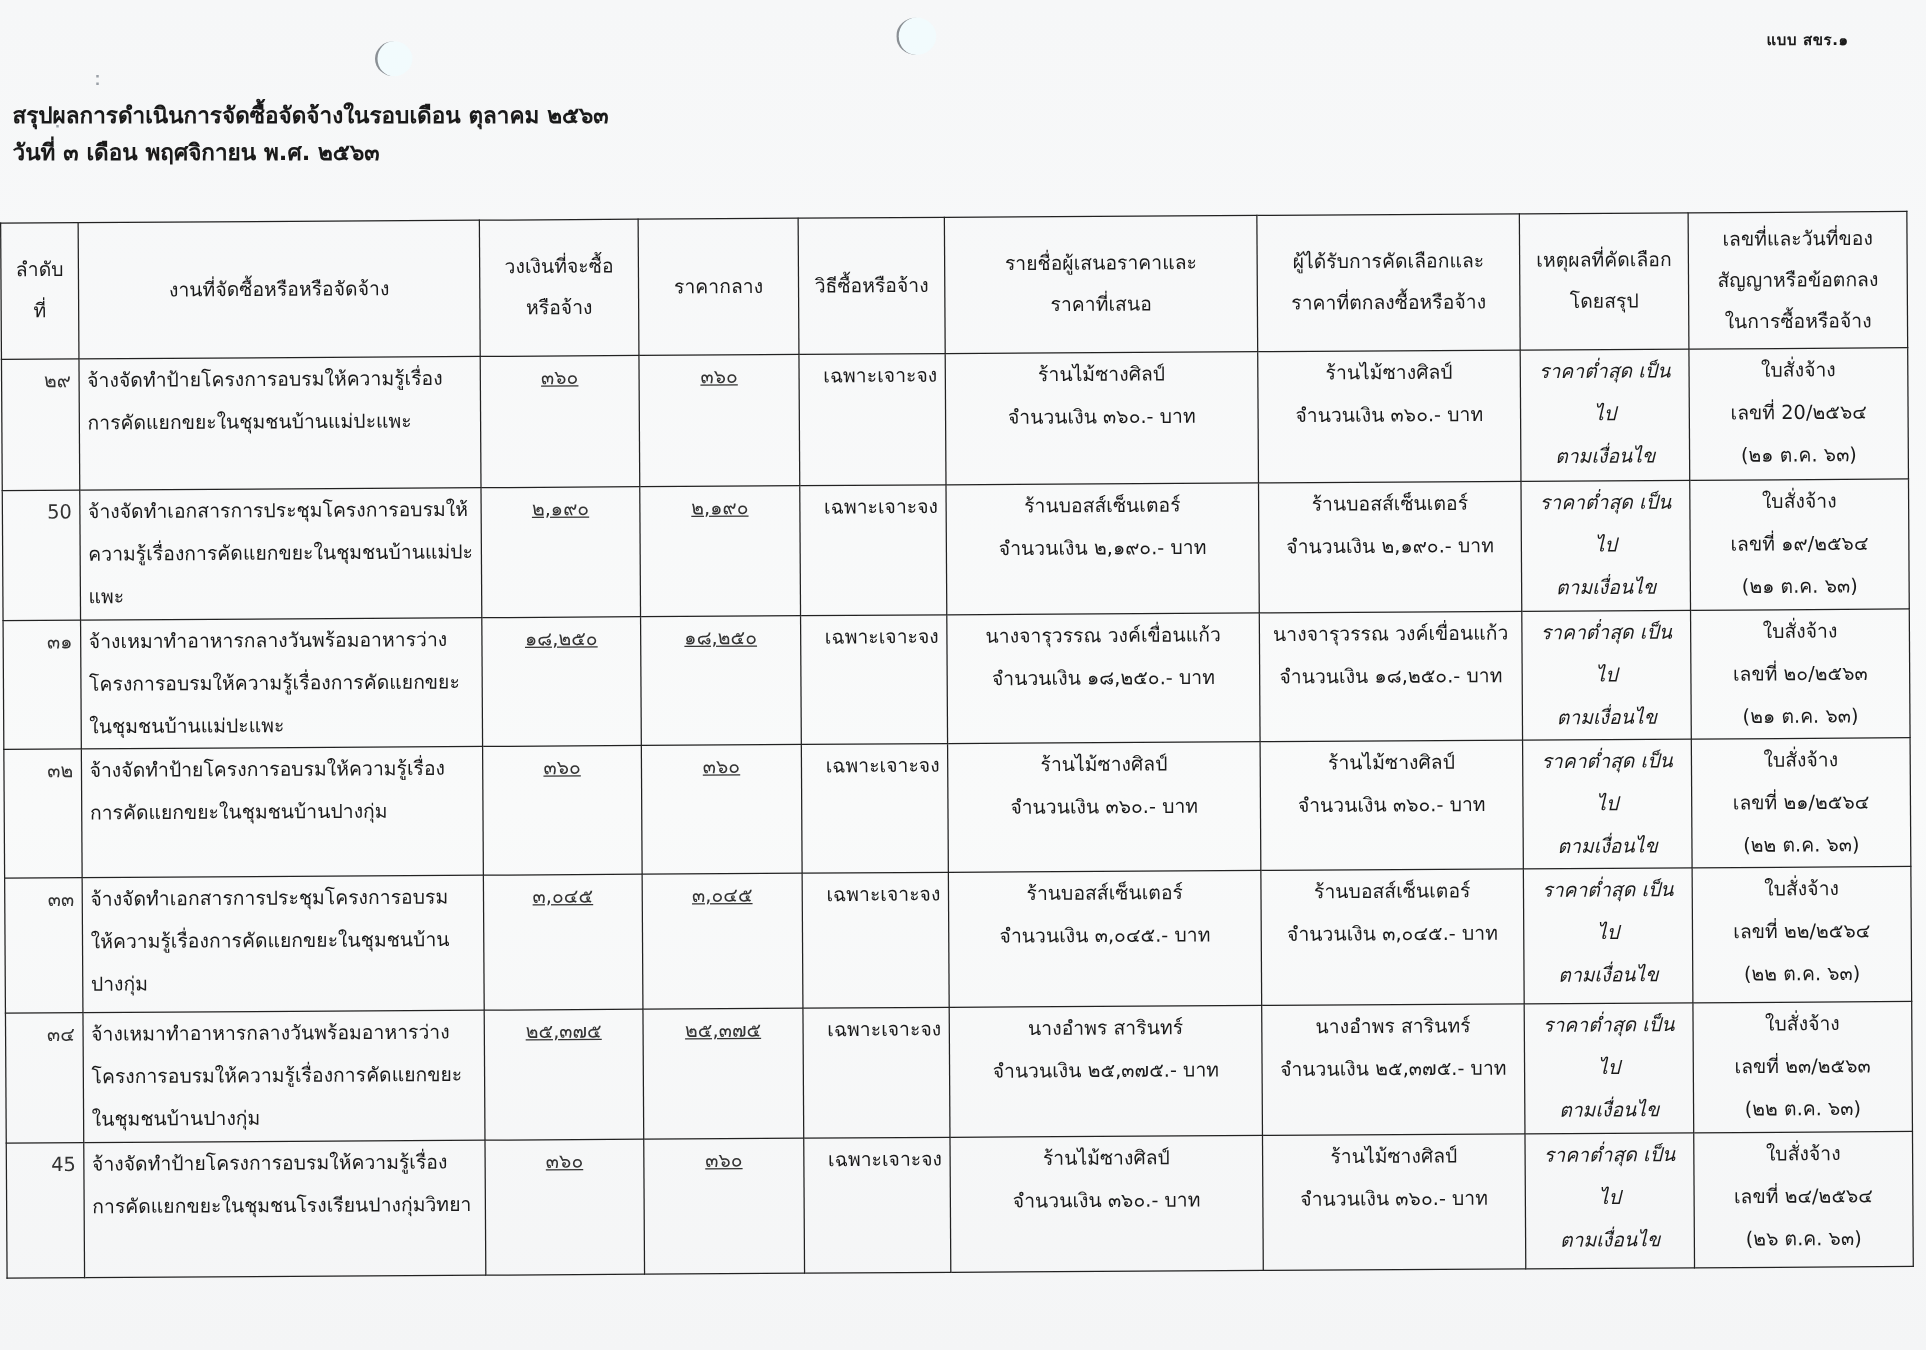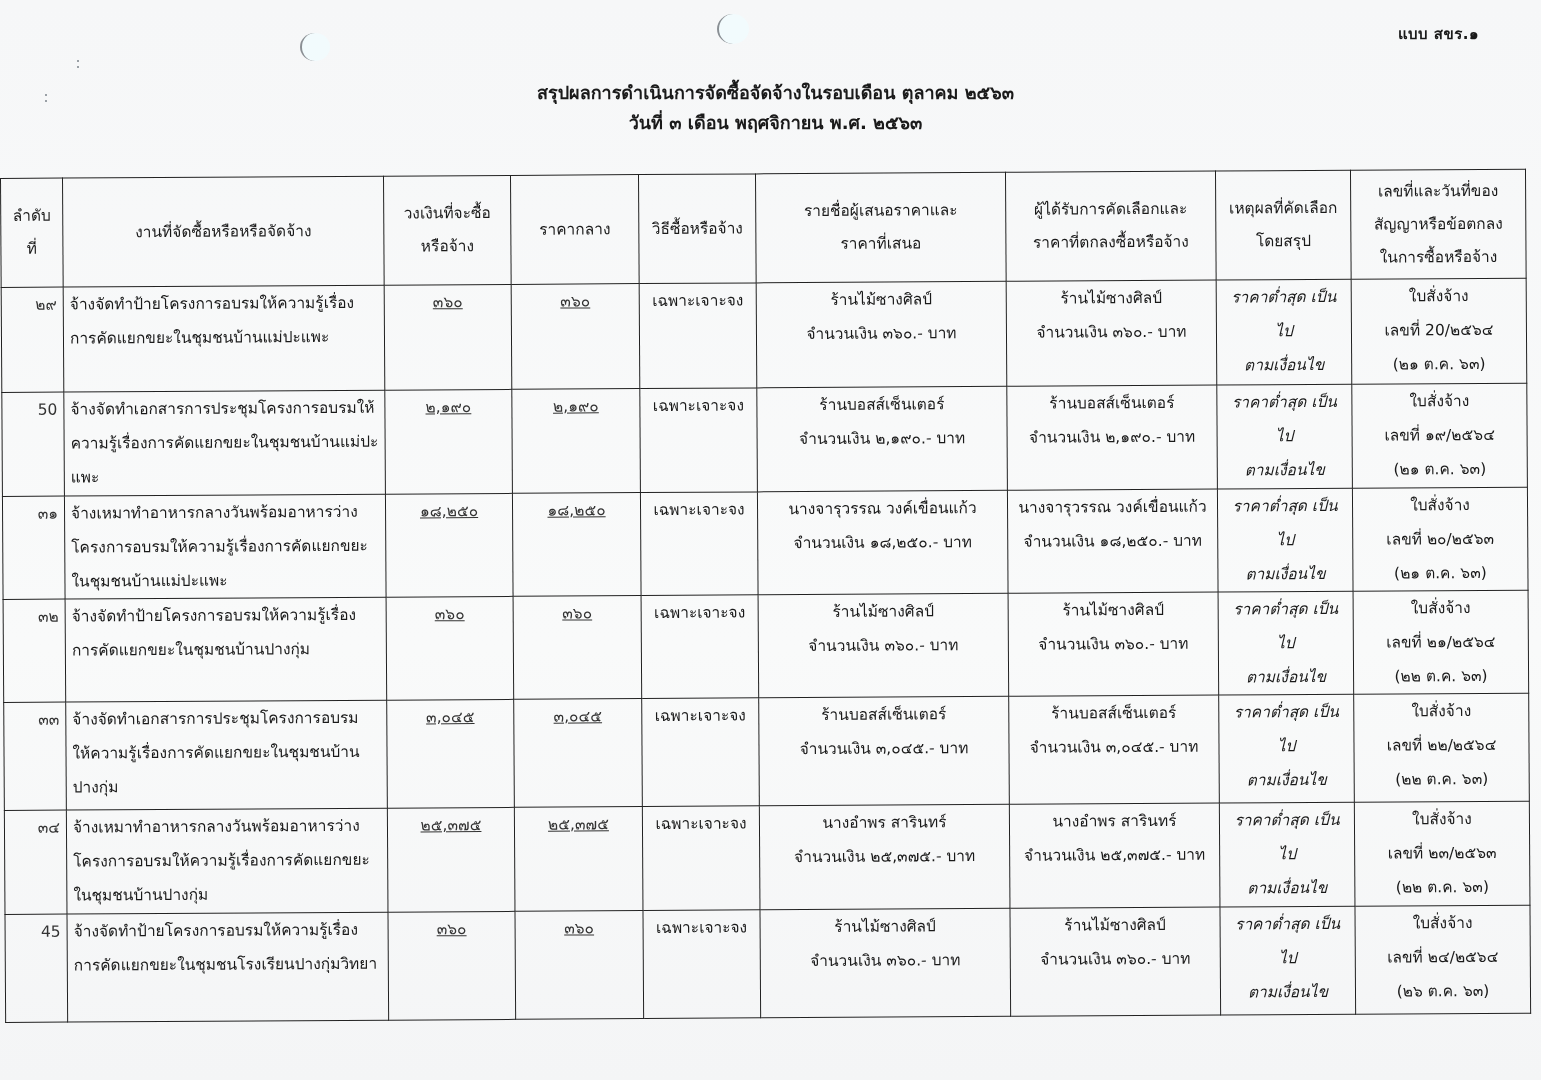--- a/index.html
+++ b/index.html
@@ -11,23 +11,23 @@
     position:relative;
   }
   .page { position:absolute; left:0; top:0; width:1541px; height:1080px; background:linear-gradient(180deg,#f6f7f8 0%,#f9fafa 60%,#f4f5f6 100%); }
   .hole {
     position:absolute; border-radius:50%;
     background:#f2fbfd; border-left:2px solid #8a8f94;
   }
   .speck { position:absolute; width:2px; height:2px; background:#9aa0a6; }
   .form-code {
     position:absolute; right:62px; top:22px;
-    font-size:15px; font-weight:bold; letter-spacing:0.5px;
-  }
-  .titles { position:absolute; left:0; width:1541px; top:78px; text-align:center; }
+    font-size:12px; font-weight:bold; letter-spacing:0.5px;
+  }
+  .titles { position:absolute; left:0; width:1541px; top:78px; text-align:left; }
   .titles .line { font-size:18px; font-weight:bold; line-height:30px; }
   .titles .line:nth-child(1) { padding-left:10px; }
   .titles .line:nth-child(2) { padding-left:10px; }
   .titles .line:nth-child(3) { padding-left:10px; }
   table.grid {
     position:absolute; left:0; top:178px;
     border-collapse:collapse;
     table-layout:fixed;
     transform:rotate(-0.35deg);
     transform-origin:0 0;
@@ -42,21 +42,21 @@
   table.grid th {
     font-weight:normal;
     text-align:center;
     vertical-align:middle;
     height:108px;
     line-height:33px;
   }
   td.no { text-align:right; padding-top:8px; color:#333; }
   td.desc { text-align:left; padding-left:4px; padding-top:6px; }
   td.num { text-align:center; padding-top:2px; color:#333;text-decoration:underline; }
-  td.method { text-align:center; padding-top:0; }
+  td.method { text-align:right; padding-top:0; }
   td.vendor { text-align:center; padding-top:0; }
   td.reason { text-align:center; line-height:32px; padding-top:0;font-style:italic; }
   td.contract { text-align:center; line-height:35px; padding-top:0; }
   .block { display:block; }
 </style>
 </head>
 <body>
 
 <div class="page">
   <div class="hole" style="left:300px;top:33px;width:28px;height:28px;"></div>

